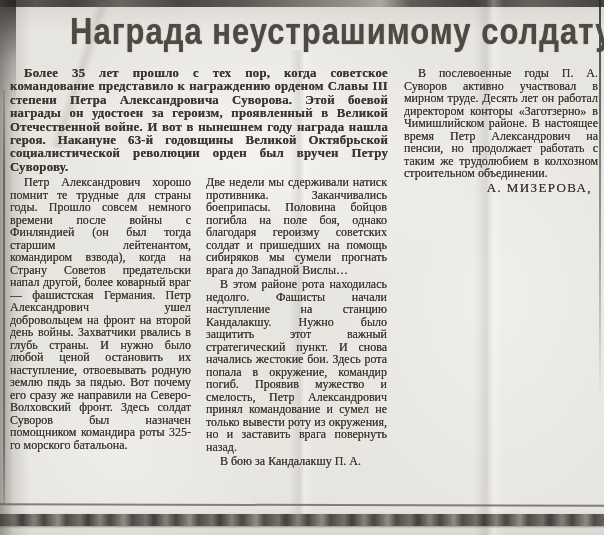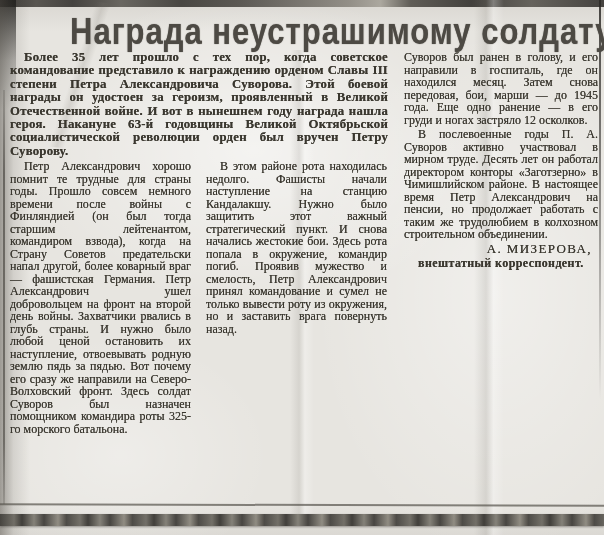--- a/index.html
+++ b/index.html
@@ -65,21 +65,21 @@
   }
   
   .headline {
     position:absolute; left:70px; top:11px; white-space:nowrap;
     font-family:"Liberation Sans", sans-serif; font-weight:bold;
     font-size:31px; letter-spacing:1px; color:#4d4a44;
     transform:scale(1,1.18); transform-origin:left top;
     text-shadow:0 0 1px rgba(77,74,68,.75);
   }
   .content {
-    position:absolute; left:10px; top:51px; width:588px;
+    position:absolute; left:10px; top:67px; width:588px;
     display:flex; gap:16px;
     font-size:12px; line-height:12.5px; color:#3a372f;
     text-align:justify; hyphens:auto;
     text-shadow:0 0 .5px rgba(58,55,47,.85);
   }
   .left-zone { width:378px; flex:0 0 auto; }
   .lead {
     font-weight:bold; font-size:12.8px; line-height:13.4px;
     text-indent:24px; letter-spacing:.2px; margin:0 0 7px 0;
   }
@@ -113,30 +113,30 @@
   <div class="headline">Награда неустрашимому солдату</div>
 
   <div class="content">
     <div class="left-zone">
       <p class="lead">Более 35 лет прошло с тех пор, когда советское командование представило к награждению орденом Славы III степени Петра Александровича Суворова. Этой боевой награды он удостоен за героизм, проявленный в Великой Отечественной войне. И вот в нынешнем году награда нашла героя. Накануне 63-й годовщины Великой Октябрьской социалистической революции орден был вручен Петру Суворову.</p>
       <div class="cols">
         <div class="col">
           <p>Петр Александрович хорошо помнит те трудные для страны годы. Прошло совсем немного времени после войны с Финляндией (он был тогда старшим лейтенантом, командиром взвода), когда на Страну Советов предательски напал другой, более коварный враг — фашистская Германия. Петр Александрович ушел добровольцем на фронт на второй день войны. Захватчики рвались в глубь страны. И нужно было любой ценой остановить их наступление, отвоевывать родную землю пядь за пядью. Вот почему его сразу же направили на Северо-Волховский фронт. Здесь солдат Суворов был назначен помощником командира роты 325-го морского батальона.</p>
         </div>
         <div class="col">
+          <p class="cont">Две недели мы сдерживали натиск противника. Заканчивались боеприпасы. Половина бойцов погибла на поле боя, однако благодаря героизму советских солдат и пришедших на помощь сибиряков мы сумели прогнать врага до Западной Вислы…</p>
           <p>В этом районе рота находилась недолго. Фашисты начали наступление на станцию Кандалакшу. Нужно было защитить этот важный стратегический пункт. И снова начались жестокие бои. Здесь рота попала в окружение, командир погиб. Проявив мужество и смелость, Петр Александрович принял командование и сумел не только вывести роту из окружения, но и заставить врага повернуть назад.</p>
+          <p>В бою за Кандалакшу П. А.</p>
         </div>
       </div>
     </div>
     <div class="col3">
-      <p class="cont">Суворов был ранен в голову, и его направили в госпиталь, где он находился месяц. Затем снова передовая, бои, марши — до 1945 года. Еще одно ранение — в его груди и ногах застряло 12 осколков.</p>
       <p>В послевоенные годы П. А. Суворов активно участвовал в мирном труде. Десять лет он работал директором конторы «Заготзерно» в Чимишлийском районе. В настоящее время Петр Александрович на пенсии, но продолжает работать с таким же трудолюбием в колхозном строительном объединении.</p>
       <div>
         <p class="byline-name">А. МИЗЕРОВА,</p>
-        <p class="byline-role">внештатный корреспондент.</p>
       </div>
     </div>
   </div>
 
   <div class="bottom-rule"></div>
   <div class="bottom-band"></div>
 
 </div>
 
 </body></html>

